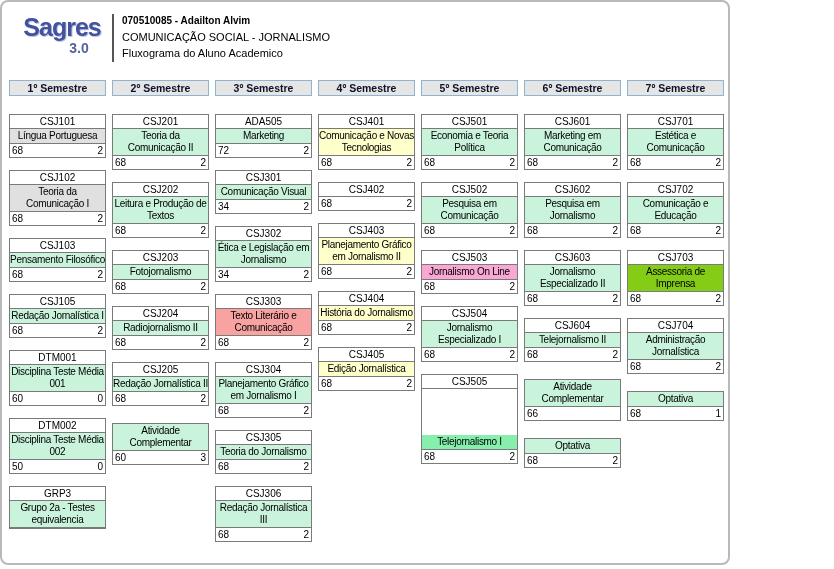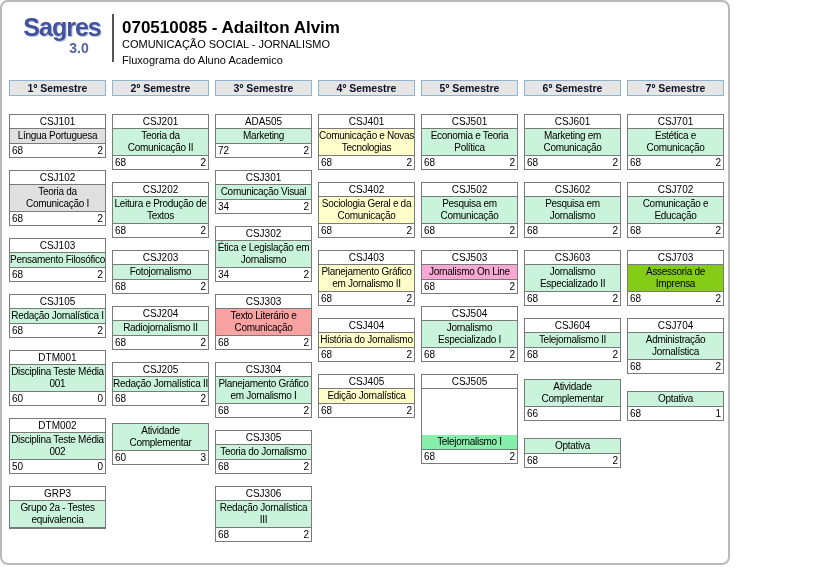--- a/index.html
+++ b/index.html
@@ -6,21 +6,21 @@
   .page{position:relative;width:730px;height:565px;border:2px solid #b9b9b9;border-radius:8px;
         background:#fff;overflow:hidden;box-sizing:border-box;}
   
   .top{display:flex;align-items:flex-start;padding:10px 0 0 14px;height:72px;box-sizing:border-box;}
   .logo{width:92px;text-align:center;margin-top:2px;}
   .logo-main{font-size:25px;font-weight:bold;color:#44519e;letter-spacing:-1px;
              text-shadow:1px 1px 0 #b8c6de;line-height:26px;}
   .logo-sub{font-size:14px;font-weight:bold;color:#56639c;margin-left:34px;line-height:16px;}
   .vrule{width:2px;background:#555;height:48px;margin:2px 8px 0 4px;}
   .info{padding-top:1px;}
-  .info .l1{font-size:17px;font-weight:bold;color:#000;line-height:16px;margin-top:7px;}
+  .info .l1{font-size:10px;font-weight:bold;color:#000;line-height:16px;}
   .info .l2{font-size:11px;color:#000;line-height:16px;}
   .info .l3{font-size:11px;color:#000;line-height:16px;}
   .info .l3 .rep{display:inline-block;width:104px;}
   
   .board{display:flex;gap:6px;padding:6px 7px 0 7px;}
   .col{flex:0 0 97px;width:97px;box-sizing:border-box;}
   .col-header{background:#e5e5e5;border:1px solid #8fb4cf;text-align:center;font-weight:bold;
               font-size:10.5px;height:14px;line-height:14px;margin-bottom:18px;color:#10102a;
               box-sizing:content-box;}
   .card{border:1px solid #7a7a7a;margin-bottom:12px;background:#fff;}
@@ -221,21 +221,20 @@
         <div class="card">
           <div class="card-code">CSJ401</div>
           <div class="card-name" style="background: rgb(255, 255, 204);">Comunicação e Novas Tecnologias</div>
           <div class="card-nums">
             <span>68</span>
             <span>2</span>
           </div>
         </div>
         <div class="card">
           <div class="card-code">CSJ402</div>
-          <div class="card-name" style="background: rgb(255, 255, 204);">Sociologia Geral e da Comunicação</div>
           <div class="card-nums">
             <span>68</span>
             <span>2</span>
           </div>
         </div>
         <div class="card">
           <div class="card-code">CSJ403</div>
           <div class="card-name" style="background: rgb(255, 255, 204);">Planejamento Gráfico em Jornalismo II</div>
           <div class="card-nums">
             <span>68</span>

